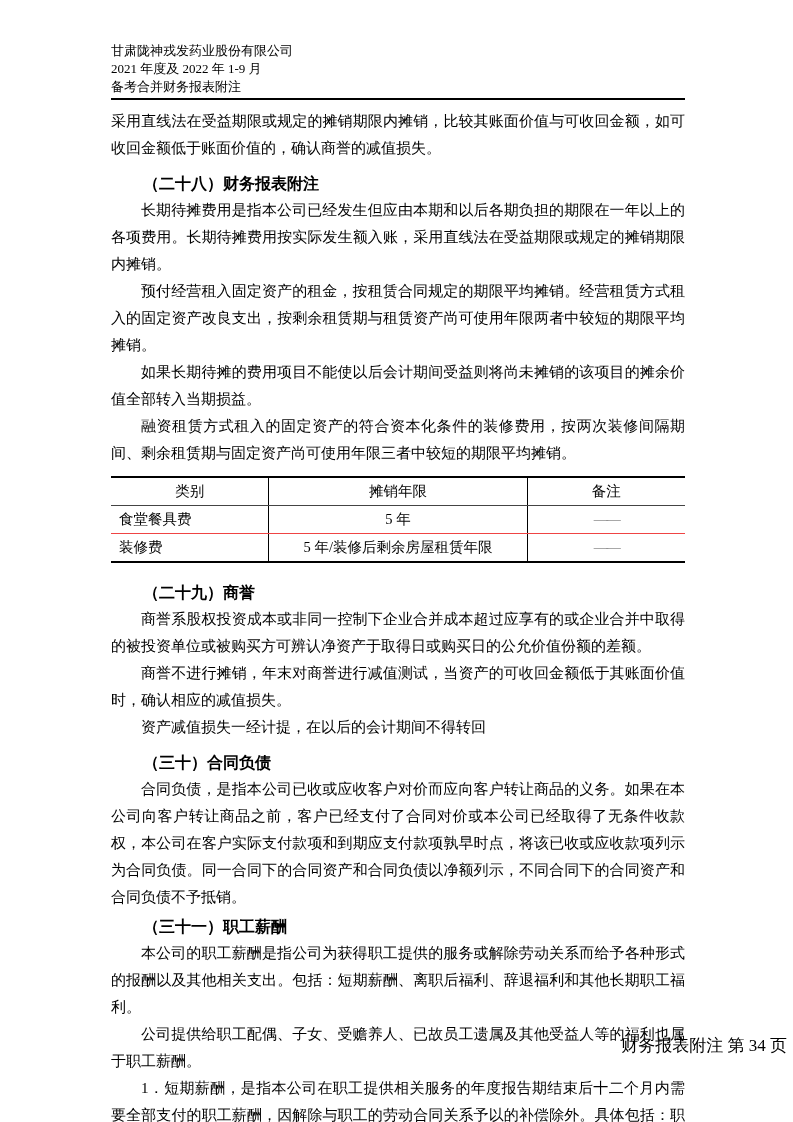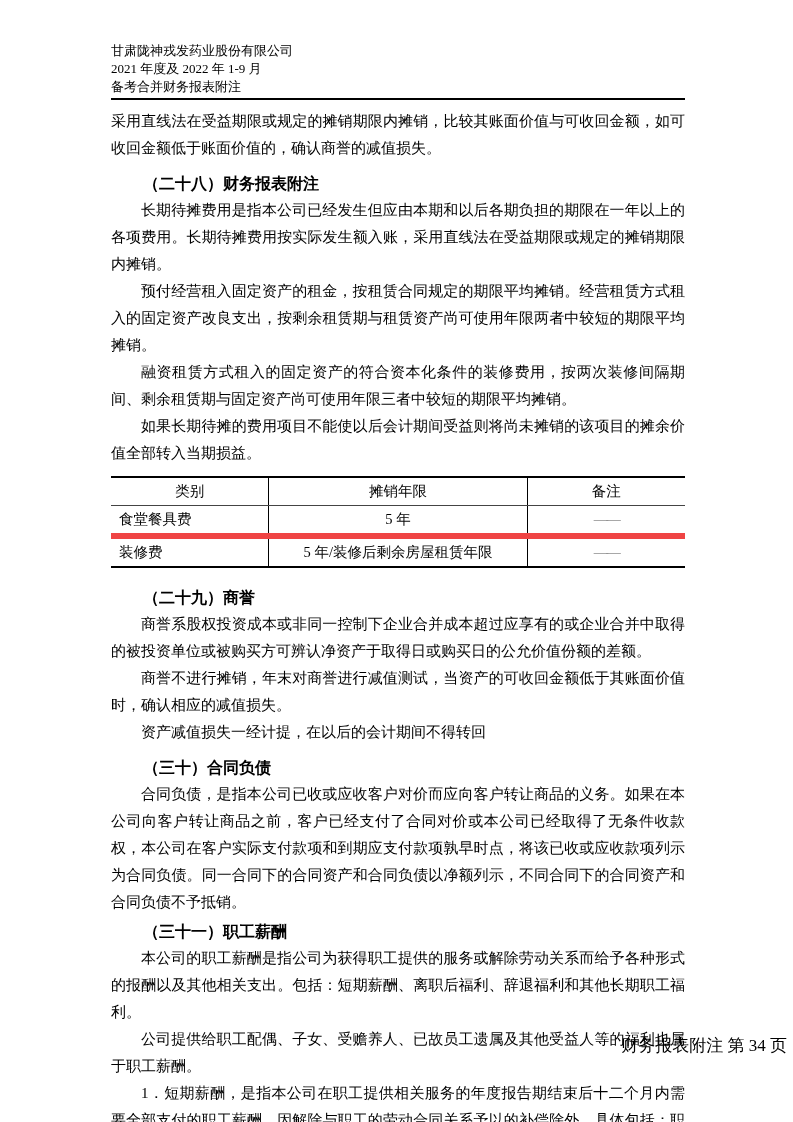--- a/index.html
+++ b/index.html
@@ -51,21 +51,21 @@
     border-bottom:2px solid #000;
   }
   .amort th, .amort td {
     height:26px;
     text-align:center;
     font-weight:normal;
     padding:0 6px;
     vertical-align:middle;
   }
   .amort th { border-bottom:1px solid #444; }
-  .amort tr.row-mid td { border-bottom:6px solid #ef4444;margin-left:24px; }
+  .amort tr.row-mid td { border-bottom:1px solid #ef4444;margin-left:24px; }
   .amort th:not(:last-child), .amort td:not(:last-child) { border-right:1px solid #000; }
   .amort .col-cat { width:27.5%; }
   .amort .col-per { width:45%; }
   .amort .col-note { width:27.5%; }
   .amort td.col-cat { text-align:left; padding-left:8px; }
   .amort td.col-note { color:#8c8c8c; letter-spacing:-2px; }
   
   .footer {
     position:absolute;
     left:0; right:6px;
@@ -87,22 +87,22 @@
       <div>备考合并财务报表附注</div>
     </header>
 
     <main class="bodytext">
 
       <p class="noindent first">采用直线法在受益期限或规定的摊销期限内摊销，比较其账面价值与可收回金额，如可收回金额低于账面价值的，确认商誉的减值损失。</p>
 
       <h2 class="sec mt8">（二十八）财务报表附注</h2>
       <p>长期待摊费用是指本公司已经发生但应由本期和以后各期负担的期限在一年以上的各项费用。长期待摊费用按实际发生额入账，采用直线法在受益期限或规定的摊销期限内摊销。</p>
       <p>预付经营租入固定资产的租金，按租赁合同规定的期限平均摊销。经营租赁方式租入的固定资产改良支出，按剩余租赁期与租赁资产尚可使用年限两者中较短的期限平均摊销。</p>
+      <p>如果长期待摊的费用项目不能使以后会计期间受益则将尚未摊销的该项目的摊余价值全部转入当期损益。</p>
       <p>融资租赁方式租入的固定资产的符合资本化条件的装修费用，按两次装修间隔期间、剩余租赁期与固定资产尚可使用年限三者中较短的期限平均摊销。</p>
-      <p>如果长期待摊的费用项目不能使以后会计期间受益则将尚未摊销的该项目的摊余价值全部转入当期损益。</p>
 
       <table class="amort">
         <thead>
           <tr>
             <th class="col-cat">类别</th>
             <th class="col-per">摊销年限</th>
             <th class="col-note">备注</th>
           </tr>
         </thead>
         <tbody>

